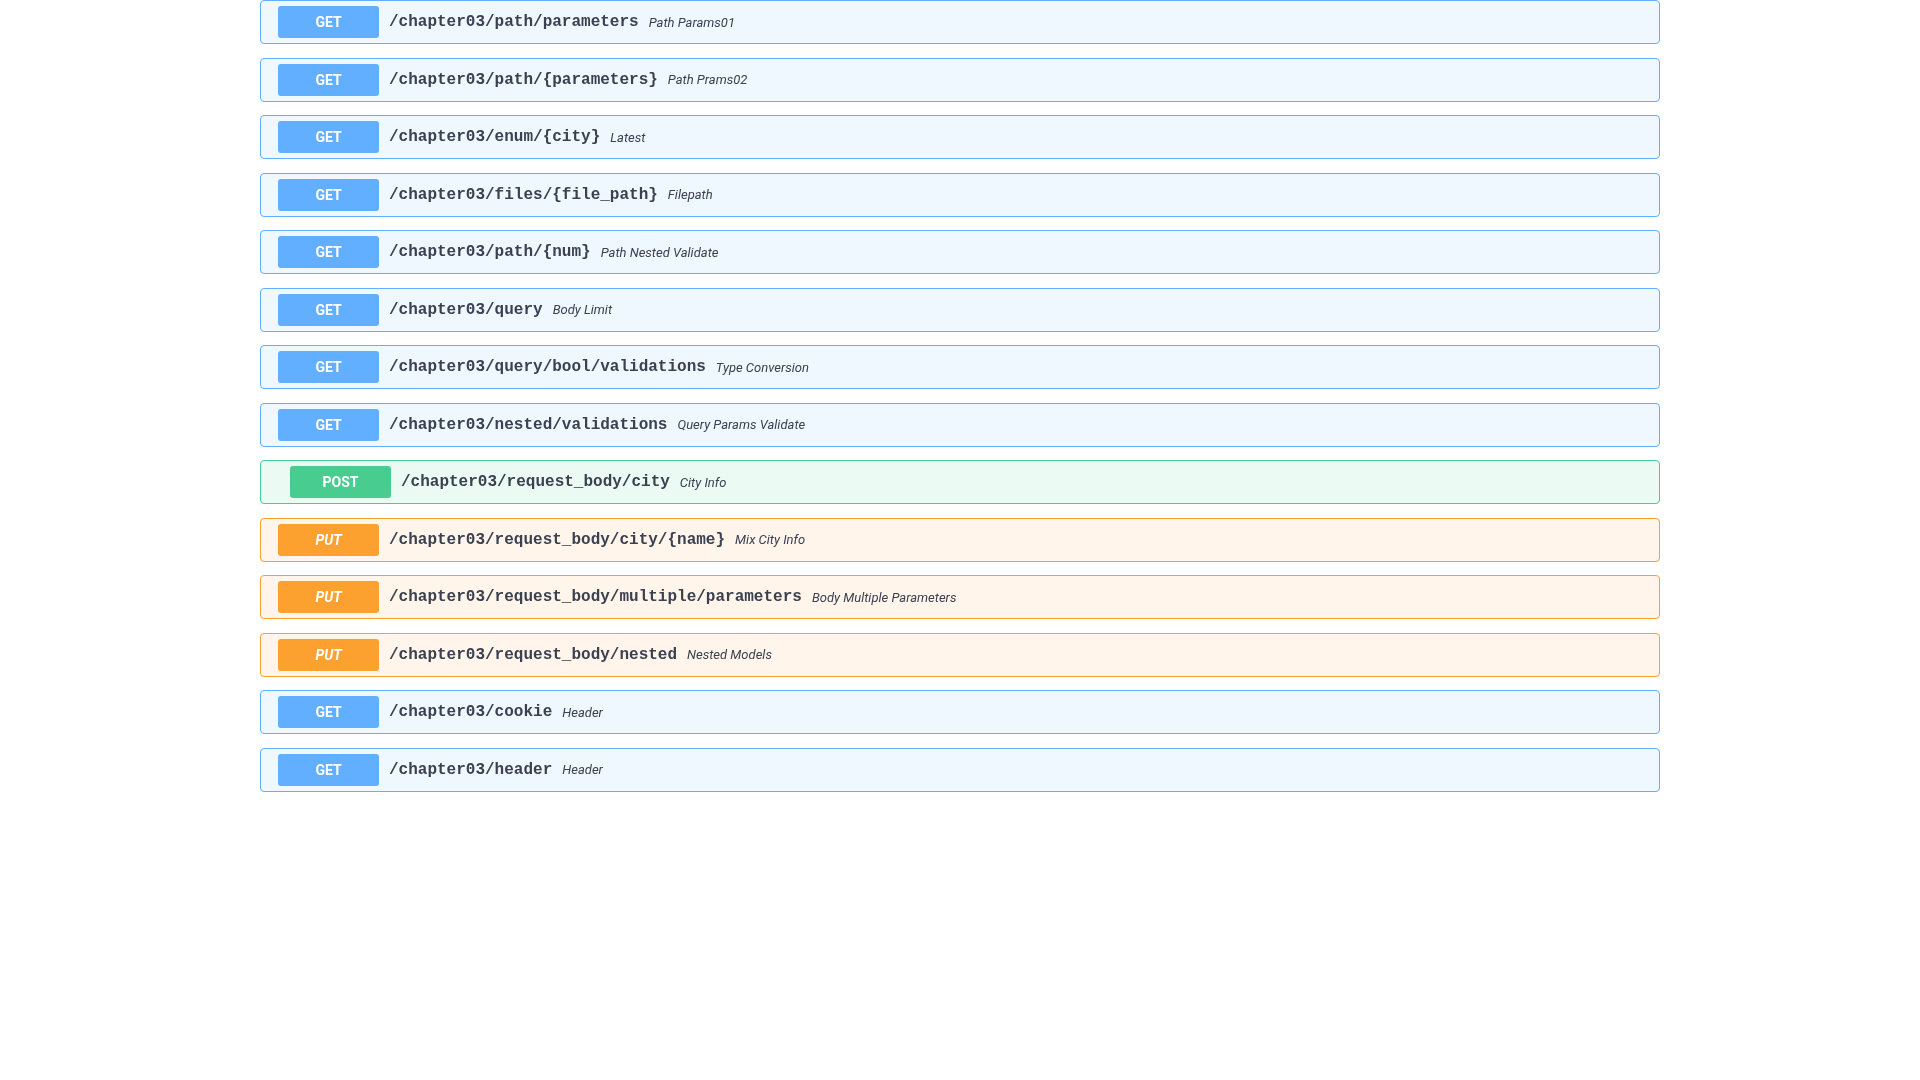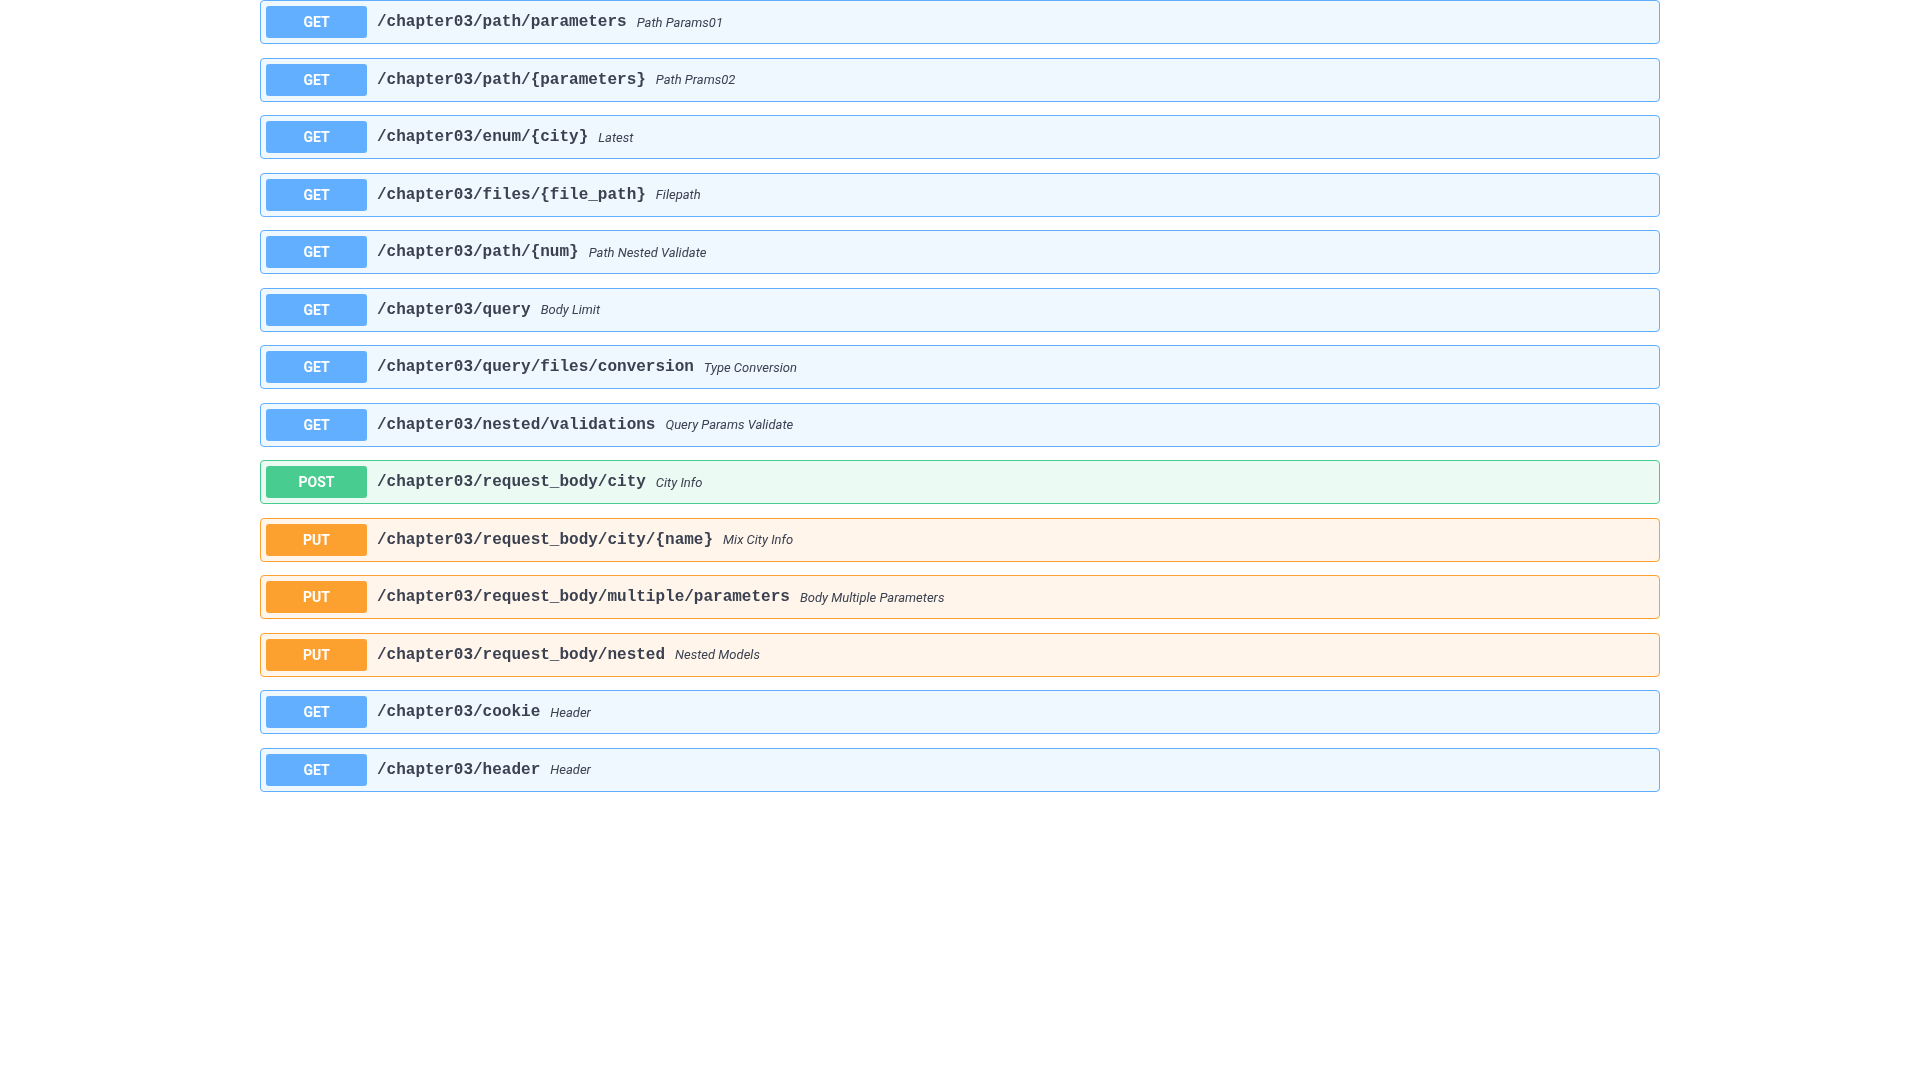--- a/index.html
+++ b/index.html
@@ -48,41 +48,42 @@
   .method-badge {
     width: 101px;
     min-width: 101px;
     text-align: center;
     color: #fff;
     font-weight: 700;
     font-size: 14px;
     padding: 8px 0;
     border-radius: 3px;
     font-family: inherit;
+    margin-left: 12px;
   }
   .op-path {
     font-family: Liberation Mono, monospace;
     font-weight: 600;
     font-size: 16px;
     color: #3b4151;
     padding: 0 10px;
     word-break: break-all;
   }
   .op-desc {
     font-size: 13px;
     color: #3b4151;
     padding-left: 0;
     font-style: italic;
   }
   
   .method-get .method-badge { background: #61affe; }
   .method-get { background: rgba(97,175,254,0.1); border-color: #61affe; }
   .method-post .method-badge { background: #49cc90; }
-  .method-post { background: rgba(73,204,144,0.1); border-color: #49cc90; }
-  .method-put .method-badge { background: #fca130; }
+  .method-post { background: rgba(73,204,144,0.1); border-color: #49cc90; padding-left: 12px; }
+  .method-put .method-badge { background: #fca130; font-style: italic; }
   .method-put { background: rgba(252,161,48,0.1); border-color: #fca130; }
   
   ::-webkit-scrollbar { width: 17px; background: #f1f1f1; }
   ::-webkit-scrollbar-thumb { background: #c1c1c1; }
 </style>
 </head>
 <body>
 
 <div class="page">
 
@@ -126,21 +127,21 @@
       <div class="op method-get">
         <div class="op-summary">
           <span class="method-badge">GET</span>
           <span class="op-path">/chapter03/query</span>
           <span class="op-desc">Body Limit</span>
         </div>
       </div>
       <div class="op method-get">
         <div class="op-summary">
           <span class="method-badge">GET</span>
-          <span class="op-path">/chapter03/query/files/conversion</span>
+          <span class="op-path">/chapter03/query/bool/validations</span>
           <span class="op-desc">Type Conversion</span>
         </div>
       </div>
       <div class="op method-get">
         <div class="op-summary">
           <span class="method-badge">GET</span>
           <span class="op-path">/chapter03/nested/validations</span>
           <span class="op-desc">Query Params Validate</span>
         </div>
       </div>

